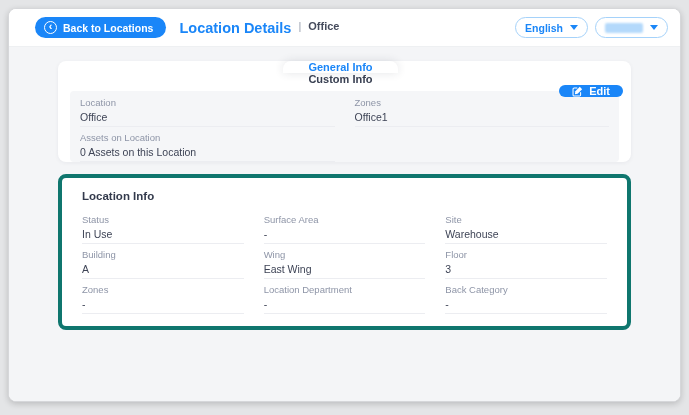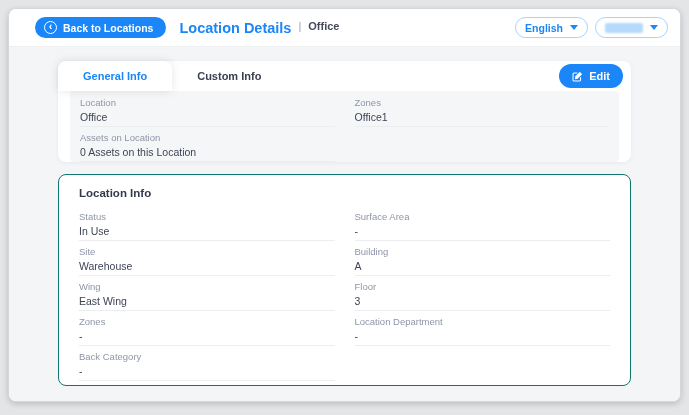--- a/index.html
+++ b/index.html
@@ -48,21 +48,21 @@
   .redacted {
     width:38px; height:10px; background:#b4d9fb; border-radius:2px; filter:blur(1px);
   }
   
   .app-body { flex:1; background:#f4f5f7; padding:14px 49px 0 49px; }
   .tab-card {
     background:#fff; border-radius:8px;
     box-shadow:0 1px 4px rgba(30,40,60,.06);
     margin-bottom:12px;
   }
-  .tab-row { height:30px; display:flex; align-items:center; padding-right:8px; }
+  .tab-row { height:30px; display:flex; align-items:center; padding-right:8px;flex-direction:column; }
   .tab {
     height:30px; display:flex; align-items:center; padding:0 25px;
     font-size:11px; font-weight:bold; color:#394052; cursor:pointer;
   }
   .tab.active {
     color:#1a86f8; background:#fff; border-radius:8px 8px 0 0;
     box-shadow:0 0 10px rgba(30,40,60,.12); position:relative; z-index:1;
   }
   .edit-btn {
     margin-left:auto; height:24px; border-radius:12px; background:#1a86f8;
@@ -72,25 +72,25 @@
   .gray-panel {
     margin:0 12px 10px 12px; background:#f5f6f8; border-radius:4px;
     padding:1px 10px 0 10px;
     display:grid; grid-template-columns:1fr 1fr; column-gap:20px;
   }
   .cell { padding:5px 0 3px 0; border-bottom:1px solid #ecedf1; }
   .cell.no-line { border-bottom:none; }
   .f-label { font-size:9.5px; color:#8e95a7; line-height:11px; margin-bottom:3px; }
   .f-value { font-size:10.5px; color:#3e4456; line-height:12px; }
   .info-card {
-    background:#fff; border:1px solid #0f766e; border-radius:8px;
+    background:#fff; border:4px solid #0f766e; border-radius:8px;
     padding:10px 20px 4px 20px;
   }
   .info-title { font-size:11.5px; font-weight:bold; color:#333a4c; margin:2px 0 7px 0; }
-  .info-grid { display:grid; grid-template-columns:1fr 1fr; column-gap:20px; }
+  .info-grid { display:grid; grid-template-columns:1fr 1fr 1fr; column-gap:20px; }
   .info-grid .cell { padding:5px 0 3px 0; }
 </style>
 </head>
 <body>
 
 <div class="window">
 
   <div class="header">
     <button class="back-btn">
       <span class="back-circ">‹</span>

